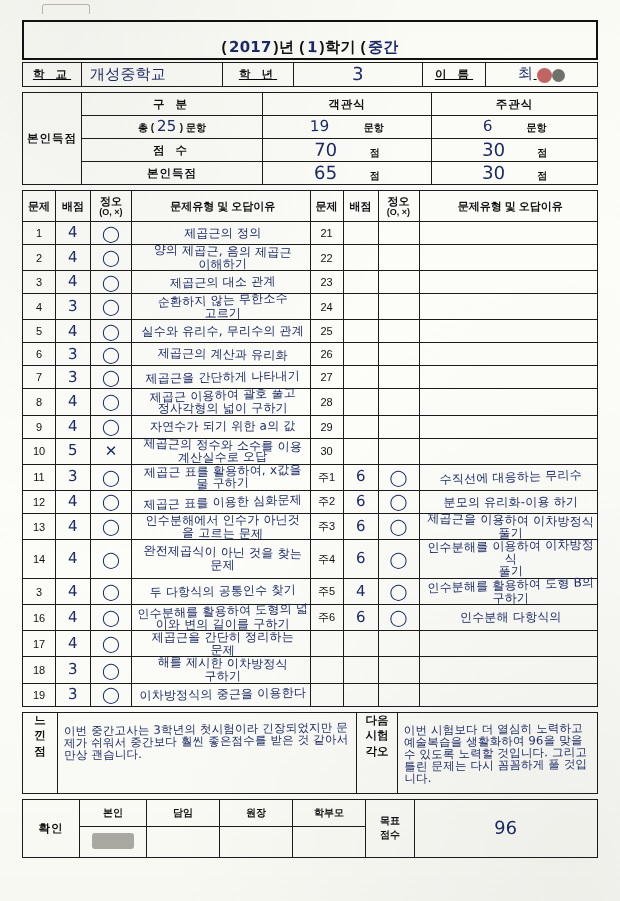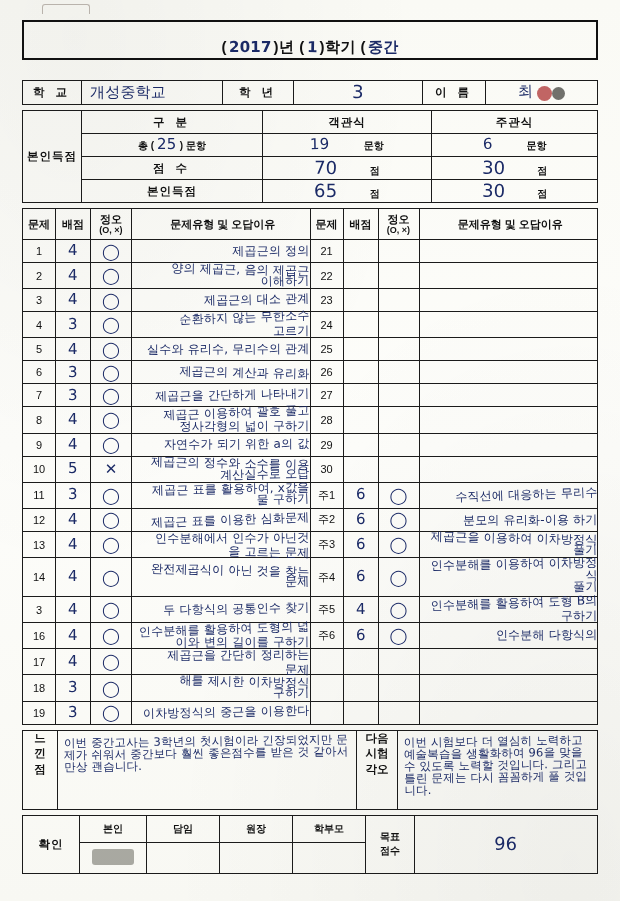--- a/index.html
+++ b/index.html
@@ -116,21 +116,21 @@
   .cellhw { text-align: left; padding-left: 8px; }
 
   
   .ana td { height: 22px; }
 
   
   .grid td { height: 22px; }
   .grid .numcol { width: 32px; font-size: 11px; }
   .grid .ptcol  { width: 34px; }
   .grid .okcol  { width: 40px; }
-  .grid .txtcol { text-align: right; padding-left: 4px; }
+  .grid .txtcol { text-align: center; padding-left: 4px; }
 
   .hdrow td {
     height: 30px;
     font-weight: bold;
     font-size: 11px;
     line-height: 1.15;
   }
 
   .ox {
     font-family: "DejaVu Sans", sans-serif;
@@ -162,21 +162,21 @@
 
   
   .feel td { vertical-align: top; }
   .vert {
     font-size: 11.5px;
     font-weight: bold;
     line-height: 1.35;
   }
   .memo {
     text-align: left;
-    padding: 4px 6px;
+    padding: 10px 6px;
     line-height: 1.5;
   }
   .memo .hw { display: block; transform: rotate(-0.8deg); font-size: 11.5px; }
 
   
   .conf td { height: 26px; }
   .stamp {
     display: inline-block;
     width: 42px; height: 16px;
     background: #8e8e86;
@@ -213,21 +213,21 @@
       <div class="title-inner">
         <span class="pr">(</span>
         <span class="hw lg r0">2017</span>
         <span class="pr">)년 (</span>
         <span class="hw lg r2">1</span>
         <span class="pr">)학기 (</span>
         <span class="hw lg r0">중간</span>
       </div>
     </div>
 
-    <table class="hdr" style="margin-top:20px;">
+    <table class="hdr" style="margin-top:2px;text-decoration:underline;">
       <tbody>
           <tr>
         <td style="width:58px"><span class="lbl">학  교</span></td>
         <td style="width:132px" class="cellhw"><span class="hw lg r0">개성중학교</span></td>
         <td style="width:70px"><span class="lbl">학  년</span></td>
         <td style="width:128px"><span class="hw xl r2">3</span></td>
         <td style="width:62px"><span class="lbl">이  름</span></td>
         <td>
           <span class="hw lg">최</span>
           <span class="seal"></span><span class="seal2"></span>

